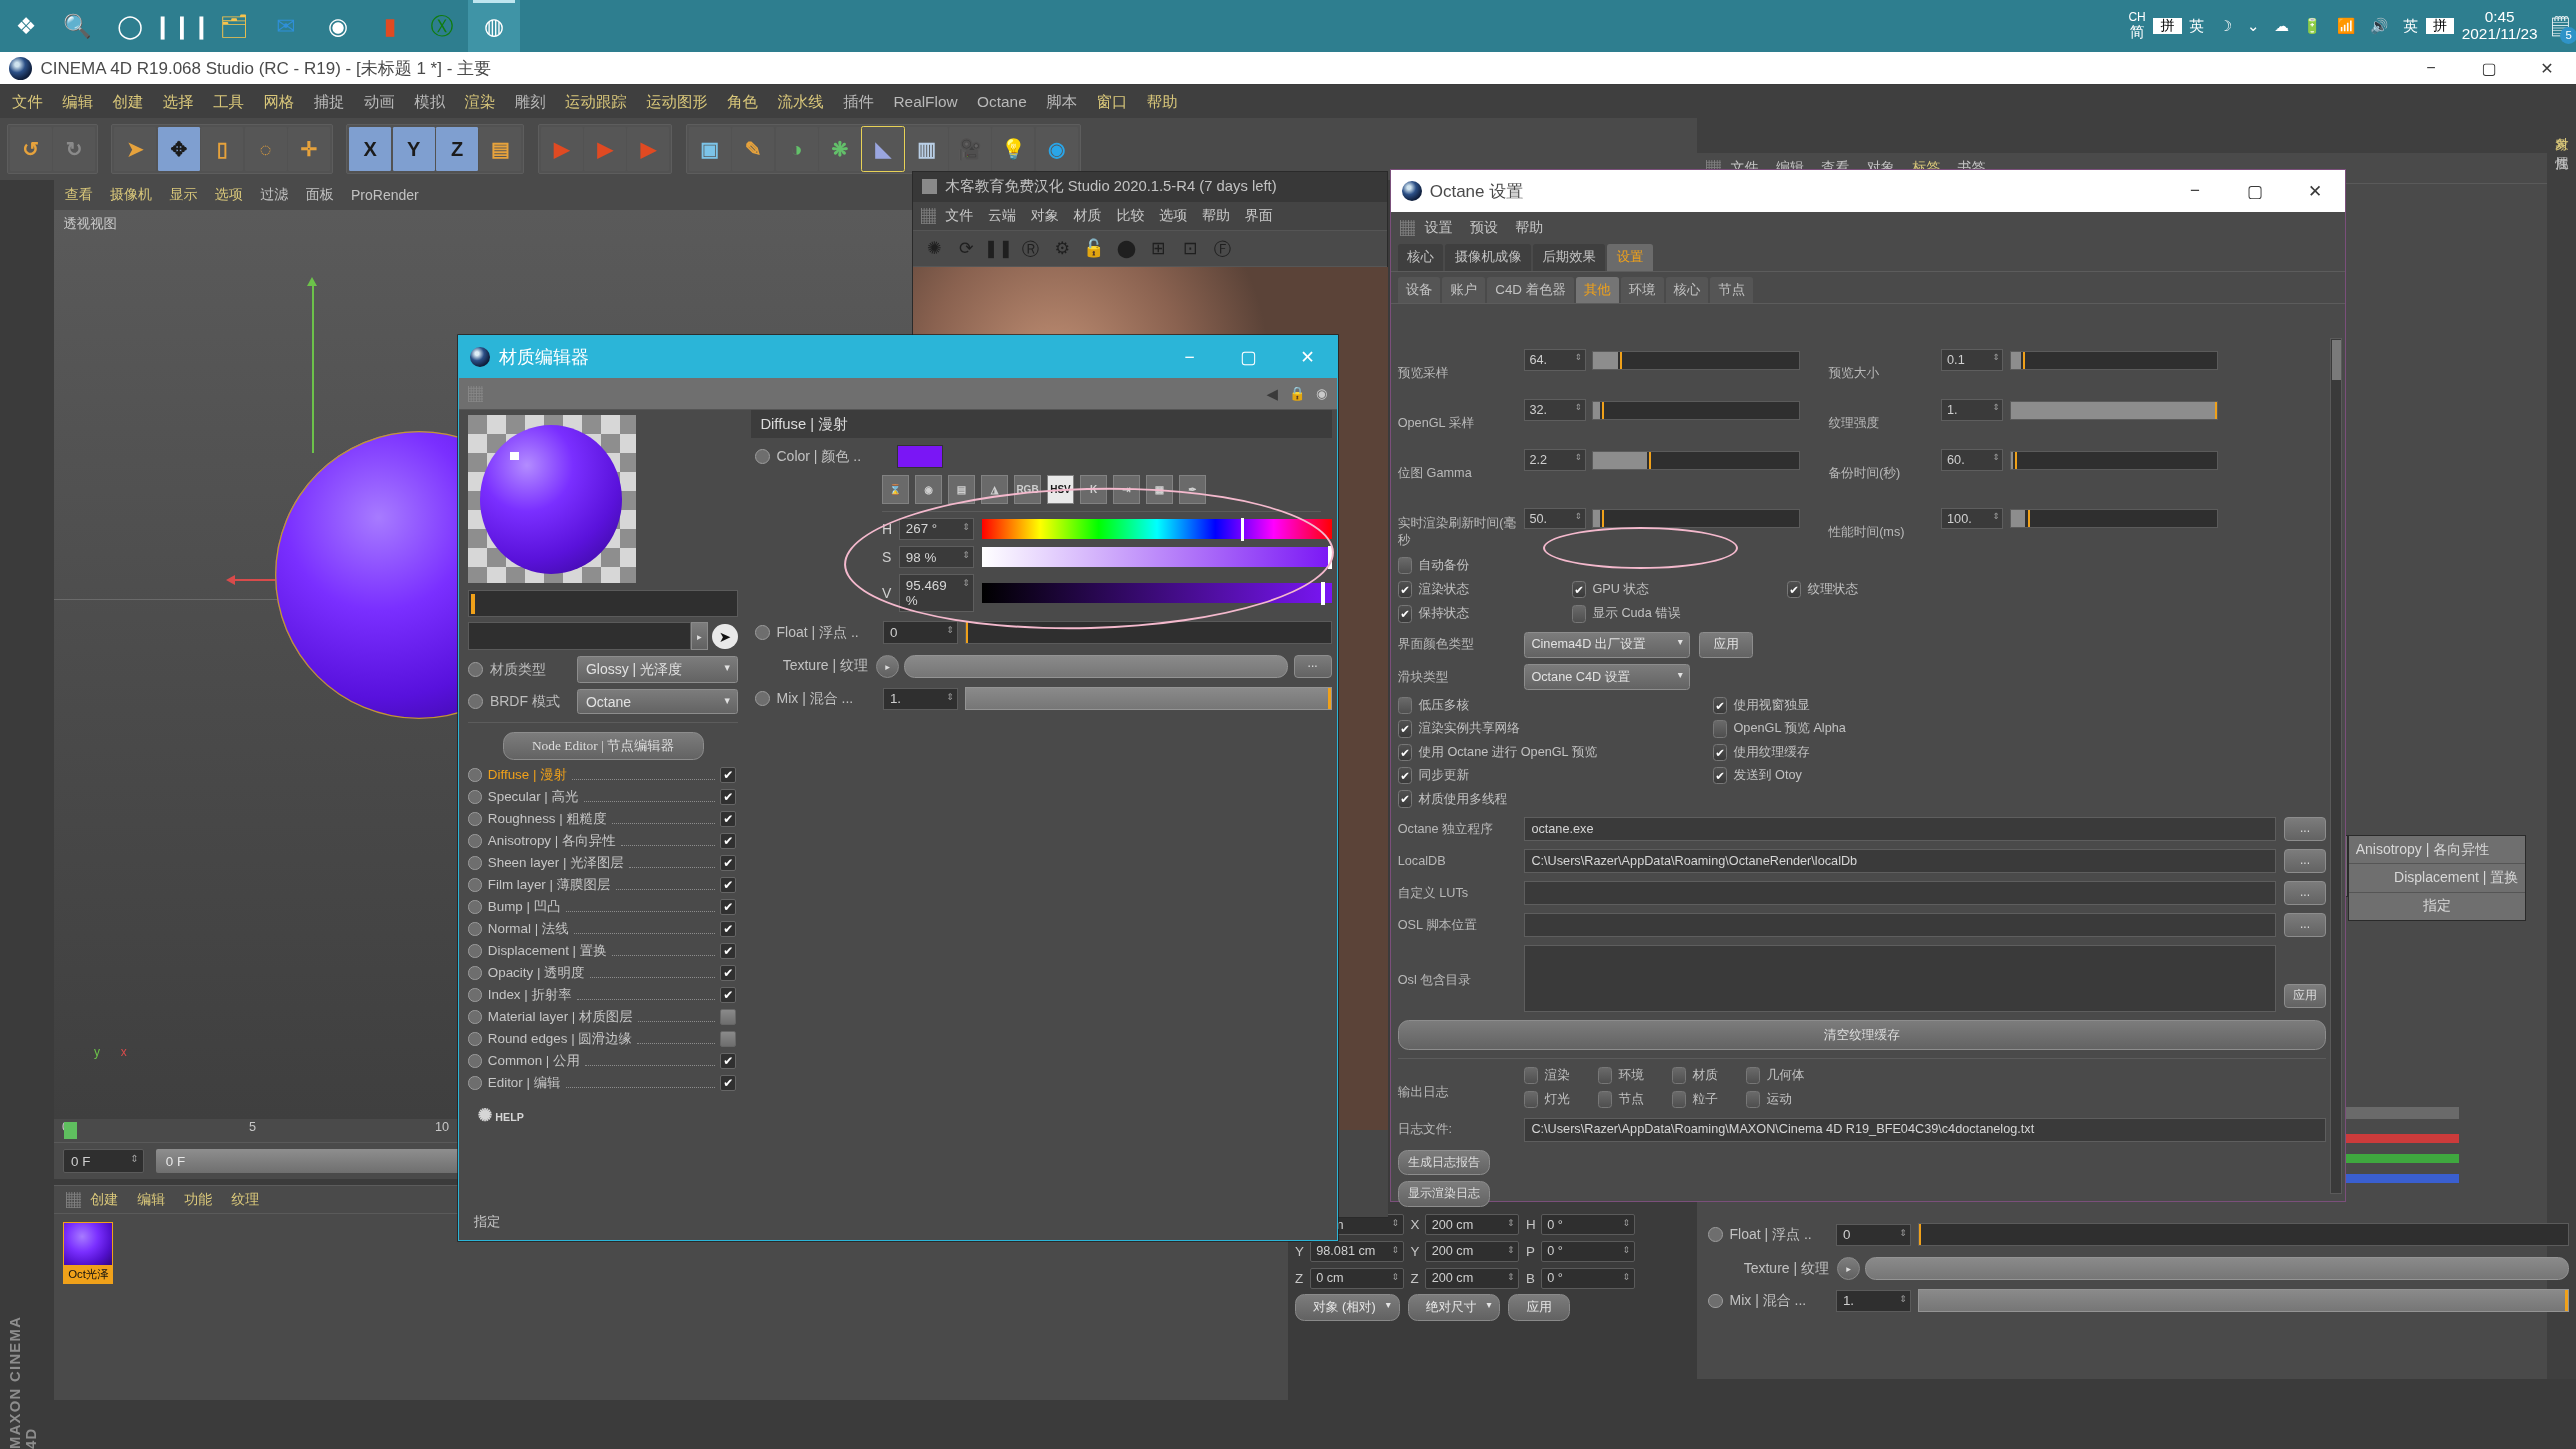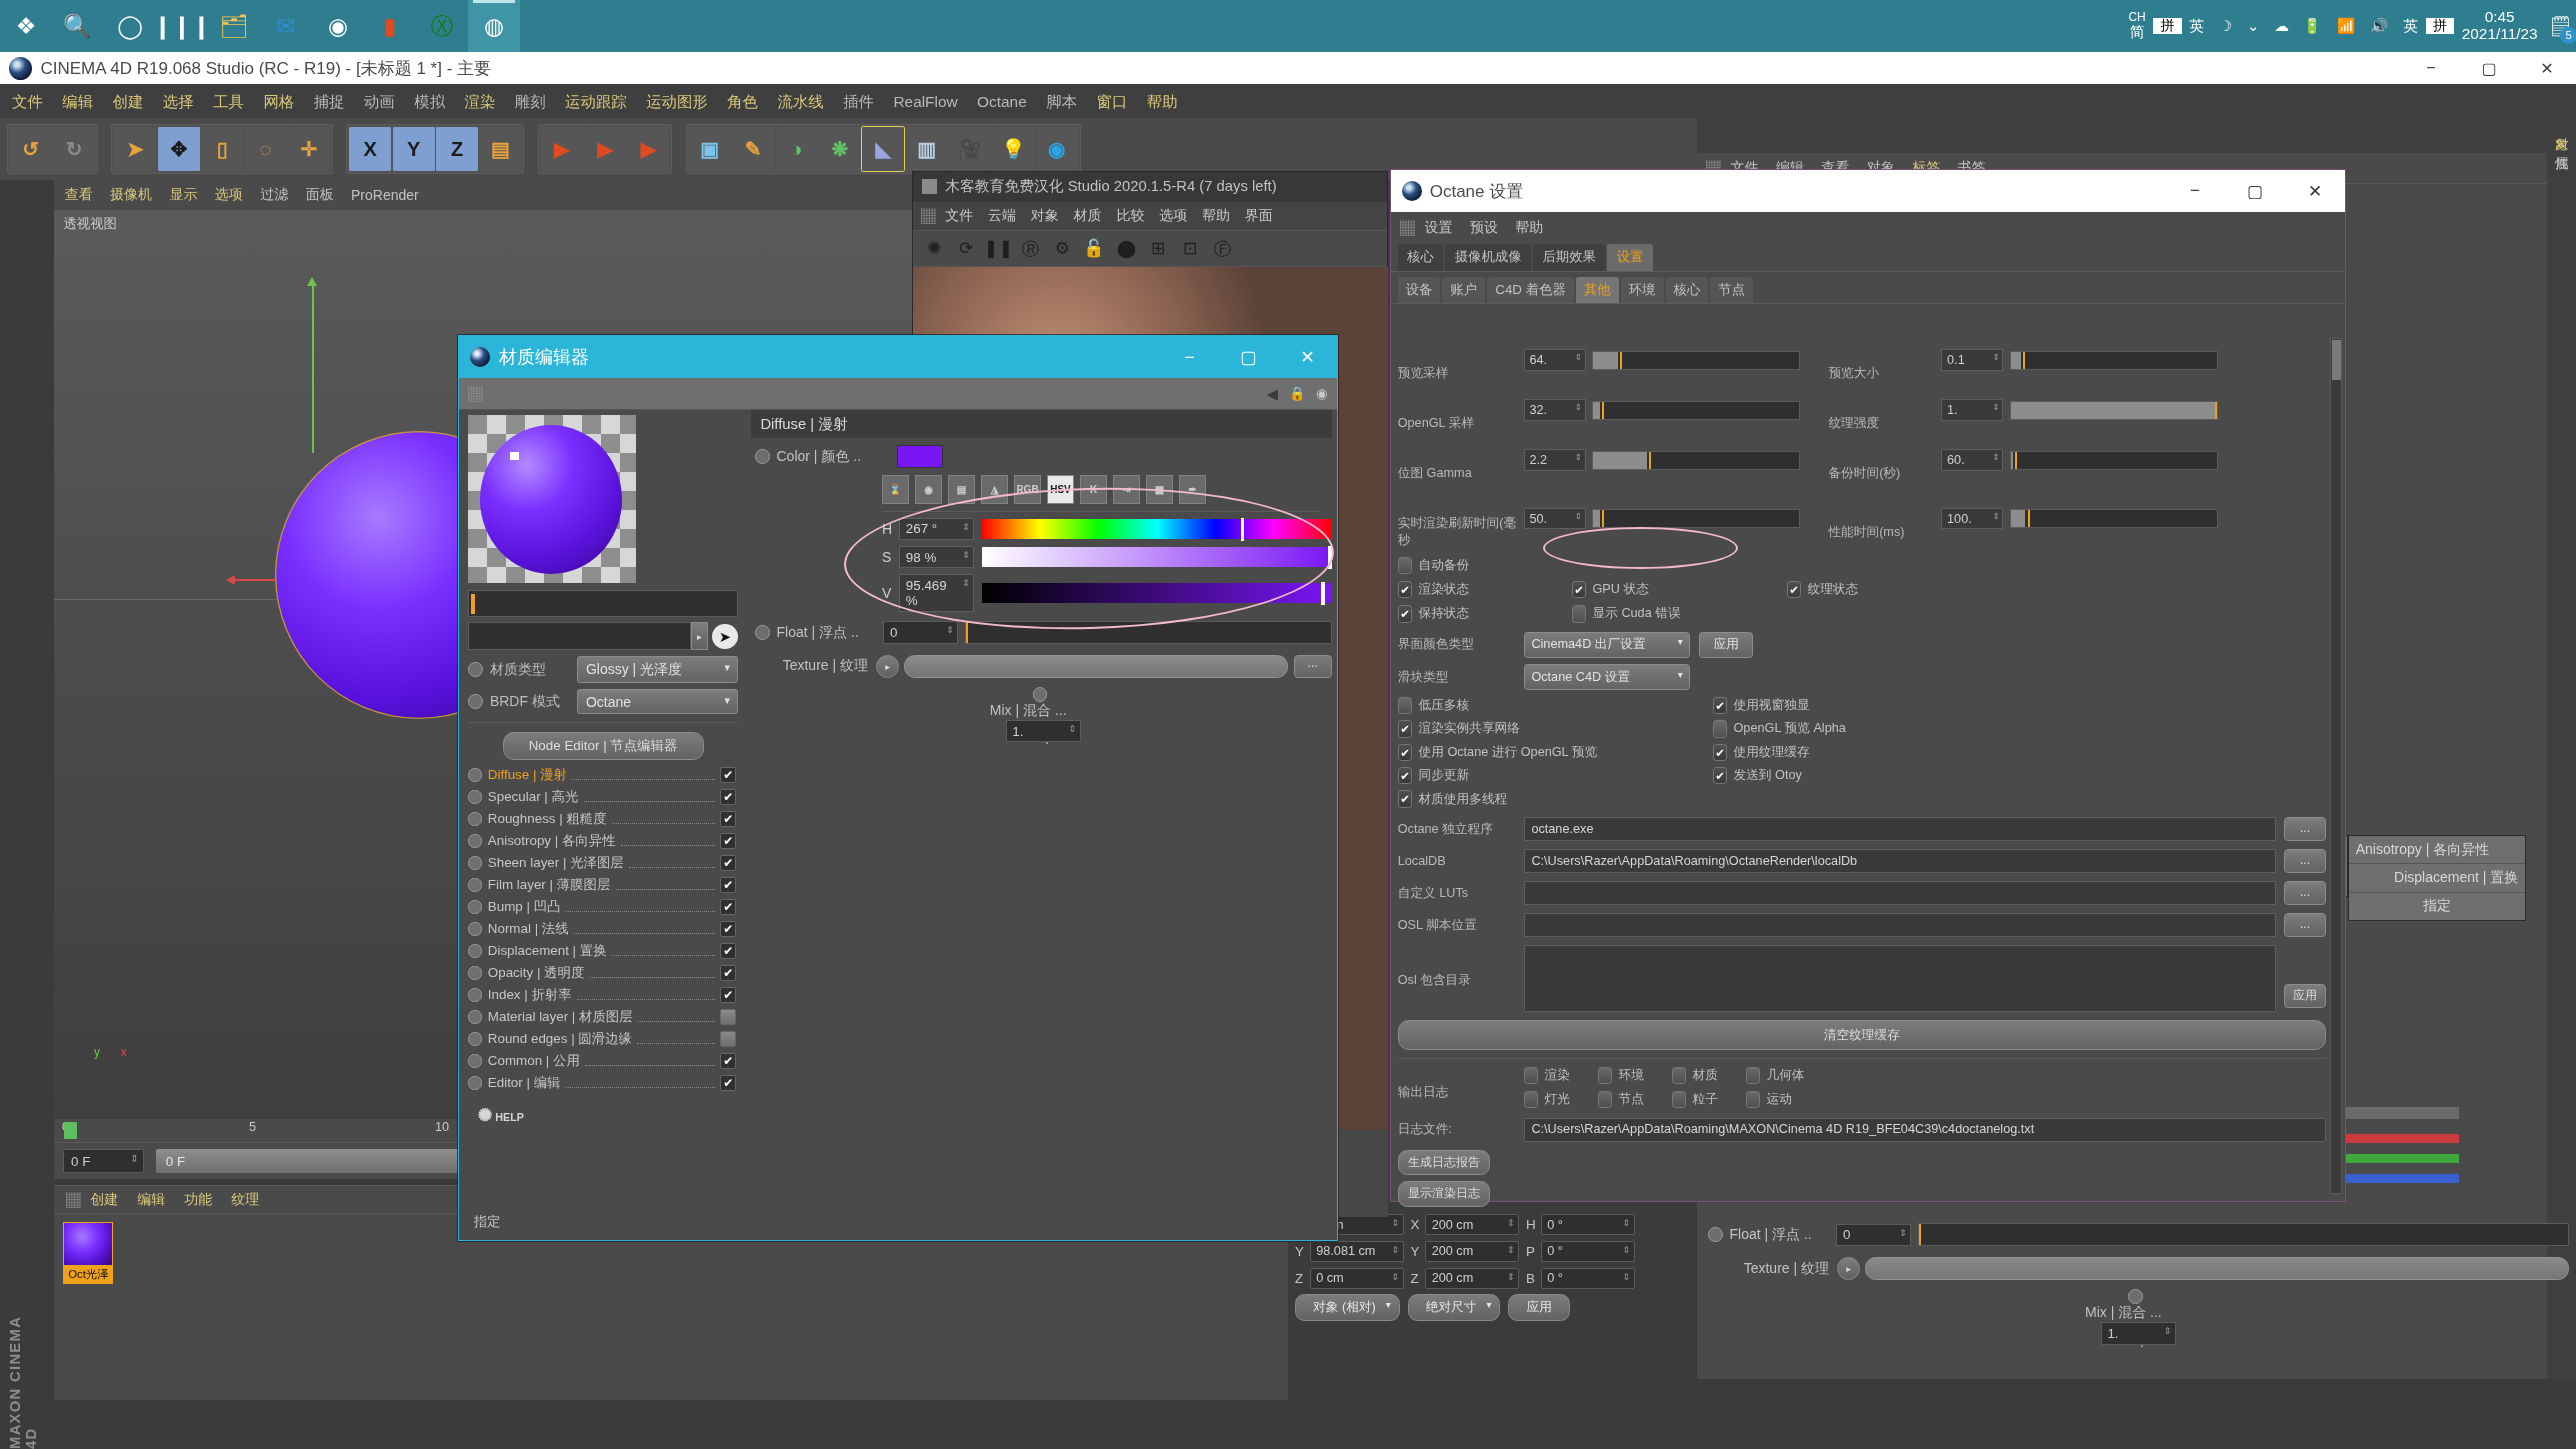--- a/index.html
+++ b/index.html
@@ -146,21 +146,21 @@
   .me-namefield::before { content:""; position:absolute; left:2px; top:2.7px; width:3.4px; height:20px; background:#f0a11a; }
   .me-linkrow { display:flex; align-items:center; margin:5.4px 5.4px 0 5.4px; }
   .me-linkrow .lnk { flex:1; height:28px; background:#2f2f2f; border:0.7px solid #5b5b5b; }
   .me-linkrow .arw { width:17.4px; height:28px; background:linear-gradient(#7d7d7d,#616161); border:0.7px solid #8a8a8a; color:#ddd; font-size:9.4px; display:flex; align-items:center; justify-content:center; }
   .me-linkrow .cursor { width:25.5px; height:25.5px; border-radius:50%; background:#e9e9e9; margin-left:4px; display:flex; align-items:center; justify-content:center; font-size:14.8px; color:#111; }
   .me-selrow { display:flex; align-items:center; margin:6px 5.4px 0 5.4px; }
   .me-selrow .rad { width:14.8px; height:14.8px; border-radius:50%; background:#6e6e6e; border:1.3px solid #9d9d9d; margin-right:6.7px; }
   .me-selrow .lab { color:#bdbdbd; font-size:14px; width:87px; }
   .me-selrow .dd { flex:1; background:linear-gradient(#7c7c7c,#636363); border:0.7px solid #8d8d8d; border-radius:2.7px; color:#e2e2e2; font-size:14px; padding:3.4px 20px 3.4px 8px; position:relative; }
   .me-selrow .dd::after { content:"▾"; position:absolute; right:6.7px; top:3.4px; font-size:10.7px; }
-  .me-nodebtn { margin:9.4px auto 4px auto; width:201px; background:linear-gradient(#7c7c7c,#636363); border:0.7px solid #8d8d8d; border-radius:10.7px; color:#ddd; font-size:13.4px; text-align:center; padding:4px 0; }
+  .me-nodebtn { margin:9.4px auto 4px auto; width:201px; background:linear-gradient(#7c7c7c,#636363); border:0.7px solid #8d8d8d; border-radius:10.7px; color:#ddd; font-size:13.4px; text-align:center; padding:4px 0;font-family:Liberation Serif, serif; }
   .chan { display:flex; align-items:center; padding:2px 6.7px 2px 5.4px; }
   .chan .rad { width:13.4px; height:13.4px; border-radius:50%; background:#6e6e6e; border:1.3px solid #9d9d9d; margin-right:6px; flex:none; }
   .chan .nm { color:#c6c6c6; font-size:13.4px; white-space:nowrap; }
   .chan .nm.active { color:#f0a11a; }
   .chan .dots { flex:1; border-bottom:1.3px dotted #8d8d8d; margin:0 5.4px; height:9.4px; }
   .chan .ck { width:16px; height:16px; background:#303030; border:0.7px solid #666; border-radius:2px; color:#fff; font-size:12px; text-align:center; line-height:14.8px; flex:none; }
   .chan .ck.off { background:linear-gradient(#8a8a8a,#6e6e6e); color:transparent; }
   .helpmark { margin:10.7px 0 0 14.8px; color:#d6d6d6; font-size:10.7px; font-weight:bold; }
   .me-assign { position:absolute; left:10.7px; bottom:4px; color:#c6c6c6; font-size:13.4px; }
 
@@ -185,21 +185,21 @@
   .fl { display:flex; align-items:center; margin:9.4px 0 0 4px; }
   .fl .inp { width:75px; background:#2f2f2f; border:0.7px solid #5b5b5b; color:#cfcfcf; font-size:13.4px; padding:2.7px 14.8px 2.7px 5.4px; position:relative; }
   .fl .inp::after { content:"⇕"; position:absolute; right:3.4px; top:2px; font-size:9.4px; color:#9e9e9e; }
   .fl .track { flex:1; height:23px; background:#2f2f2f; border:0.7px solid #5b5b5b; margin-left:6.7px; position:relative; }
   .fl .track .fill { position:absolute; left:0; top:0; bottom:0; width:2px; background:#f0a11a; }
   .texrow { display:flex; align-items:center; margin:10.7px 0 0 4px; }
   .texrow .lab { color:#c2c2c2; font-size:14px; width:121px; text-align:right; padding-right:8px; }
   .texrow .arw { width:23px; height:23px; border-radius:50%; background:linear-gradient(#7d7d7d,#616161); border:0.7px solid #8a8a8a; color:#ddd; font-size:9.4px; display:flex; align-items:center; justify-content:center; }
   .texrow .fld { flex:1; height:23px; background:linear-gradient(#8a8a8a,#767676); border:0.7px solid #949494; border-radius:10.7px; margin-left:5.4px; }
   .texrow .btn3 { width:38px; height:23px; background:linear-gradient(#7c7c7c,#636363); border:0.7px solid #8d8d8d; border-radius:4px; color:#ddd; font-size:12px; text-align:center; margin-left:5.4px; }
-  .mixrow { display:flex; align-items:center; margin:9.4px 0 0 4px;flex-direction:column; }
+  .mixrow { display:flex; align-items:center; margin:9.4px 0 0 4px; }
   .mixrow .inp { width:75px; background:#2f2f2f; border:0.7px solid #5b5b5b; color:#cfcfcf; font-size:13.4px; padding:2.7px 14.8px 2.7px 5.4px; position:relative; }
   .mixrow .inp::after { content:"⇕"; position:absolute; right:3.4px; top:2px; font-size:9.4px; color:#9e9e9e; }
   .mixrow .track { flex:1; height:23px; background:linear-gradient(#8a8a8a,#767676); border:0.7px solid #949494; margin-left:6.7px; position:relative; }
   .mixrow .track .fill { position:absolute; right:0; top:0; bottom:0; width:2.7px; background:#f0a11a; }
 
   
   .octset { position:absolute; left:1390px; top:169px; width:956px; height:1033px; background:#4a4a4a; border:0.7px solid #7b4f7b; }
   .os-title { height:42px; background:#fff; display:flex; align-items:center; padding-left:10.7px; color:#4a4a4a; font-size:17px; }
   .os-title .logo { width:20px; height:20px; border-radius:50%; margin-right:8px;
      background:radial-gradient(circle at 35% 33%, #cfe3ef 0 10%, #2b4f86 38%, #10203e 70%, #0b1225 100%); }

